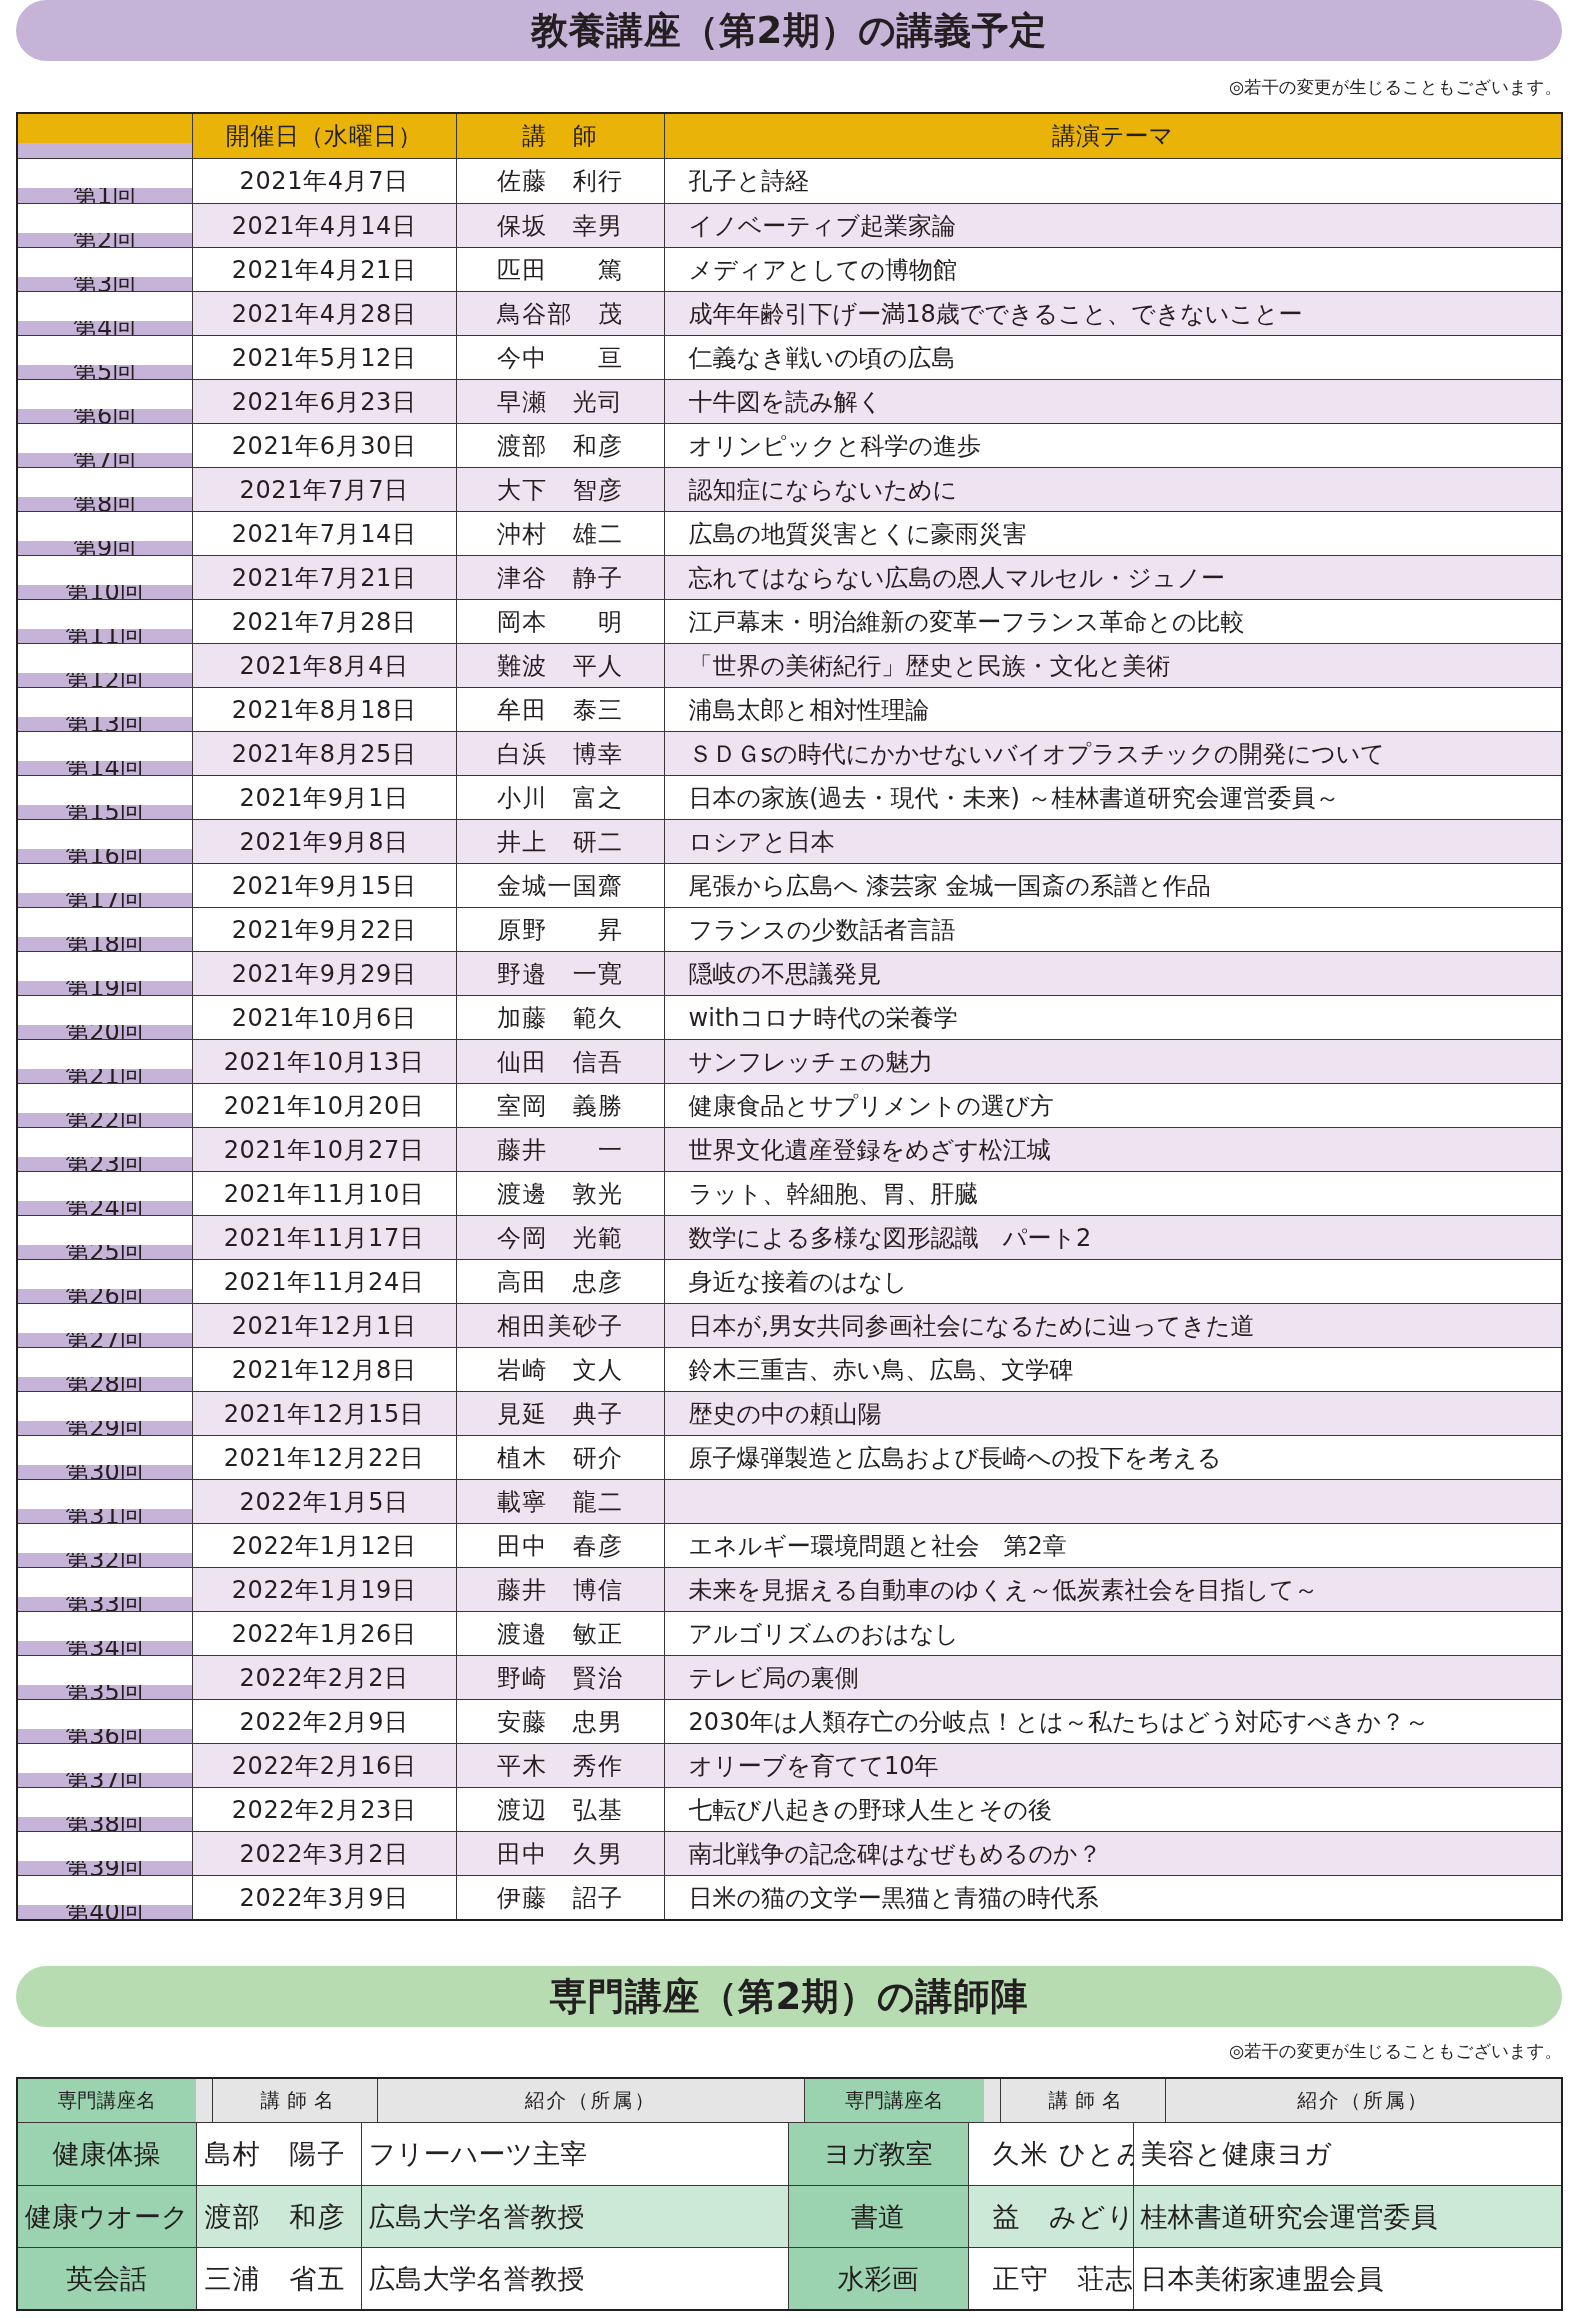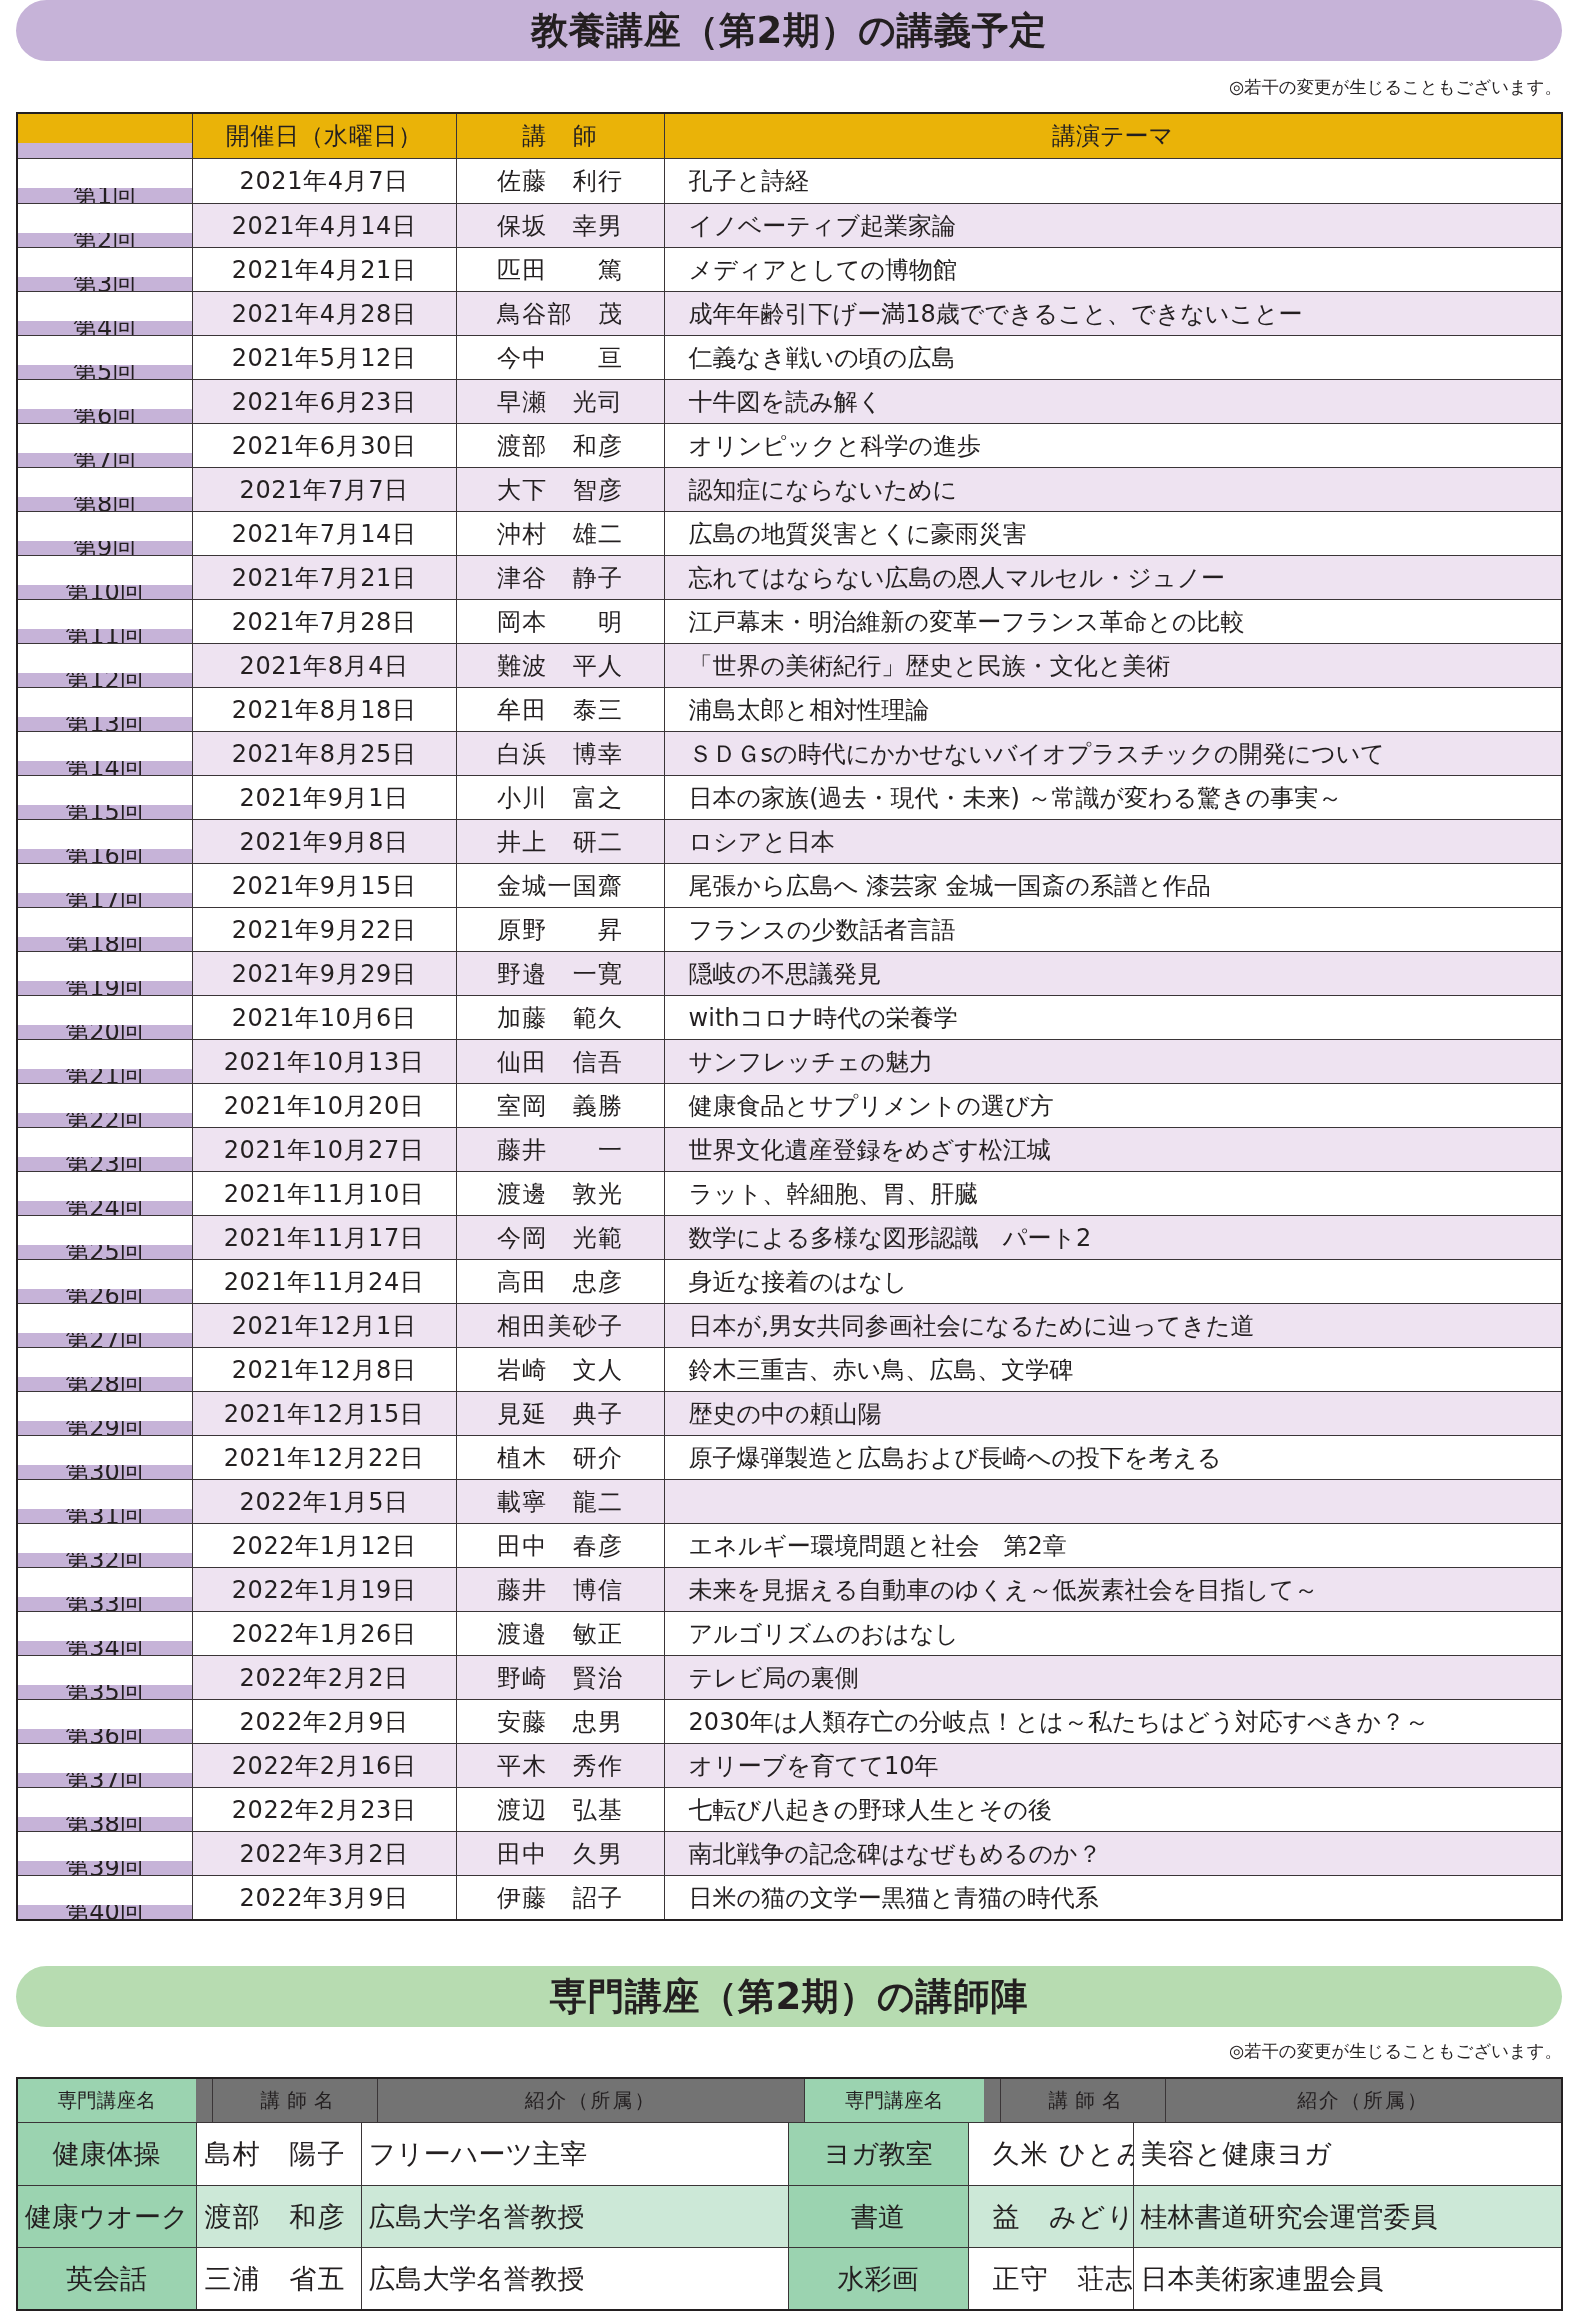--- a/index.html
+++ b/index.html
@@ -40,21 +40,21 @@
     .srow.head .scell { justify-content: center; padding-left: 0; }
     .srow.tint .c-date, .srow.tint .c-lect, .srow.tint .c-theme { background: #eee3f1; }
     .srow.white .c-date, .srow.white .c-lect, .srow.white .c-theme { background: #ffffff; }
 
     
     .spec {
       position: absolute; left: 15.6px; top: 2077px; width: 1547px;
       border: 2.9px solid #231f20; box-sizing: border-box;
     }
     .prow { display: flex; border-top: 1.7px solid #3a3537; box-sizing: border-box; }
-    .prow.head { height: 44px; border-top: none; background: #737373; border-bottom: 1.7px solid #3a3537; }
+    .prow.head { height: 44px; border-top: none; background: #e5e5e5; border-bottom: 1.7px solid #3a3537; }
     .prow.head + .prow { border-top: none; }
     .prow.body { height: 62px; }
     .pcell {
       box-sizing: border-box; border-left: 1.2px solid #3a3537;
       display: flex; align-items: center; white-space: nowrap; overflow: hidden; font-size: 27px;
     }
     .pcell:first-child { border-left: none; }
     .prow.head .pcell { font-size: 19.7px; justify-content: center; }
     .p-course { width: 178px; justify-content: center; background: #9bd3b0; }
     .p-name { width: 165px; padding-left: 8px; letter-spacing: 1.2px; }
@@ -163,21 +163,21 @@
     <div class="srow tint">
       <div class="scell c-no">第14回</div>
       <div class="scell c-date">2021年8月25日</div>
       <div class="scell c-lect">白浜　博幸</div>
       <div class="scell c-theme">ＳＤＧsの時代にかかせないバイオプラスチックの開発について</div>
     </div>
     <div class="srow white">
       <div class="scell c-no">第15回</div>
       <div class="scell c-date">2021年9月1日</div>
       <div class="scell c-lect">小川　富之</div>
-      <div class="scell c-theme">日本の家族(過去・現代・未来) ～常識が変わる驚きの事実～</div>
+      <div class="scell c-theme">日本の家族(過去・現代・未来) ～桂林書道研究会運営委員～</div>
     </div>
     <div class="srow tint">
       <div class="scell c-no">第16回</div>
       <div class="scell c-date">2021年9月8日</div>
       <div class="scell c-lect">井上　研二</div>
       <div class="scell c-theme">ロシアと日本</div>
     </div>
     <div class="srow white">
       <div class="scell c-no">第17回</div>
       <div class="scell c-date">2021年9月15日</div>

